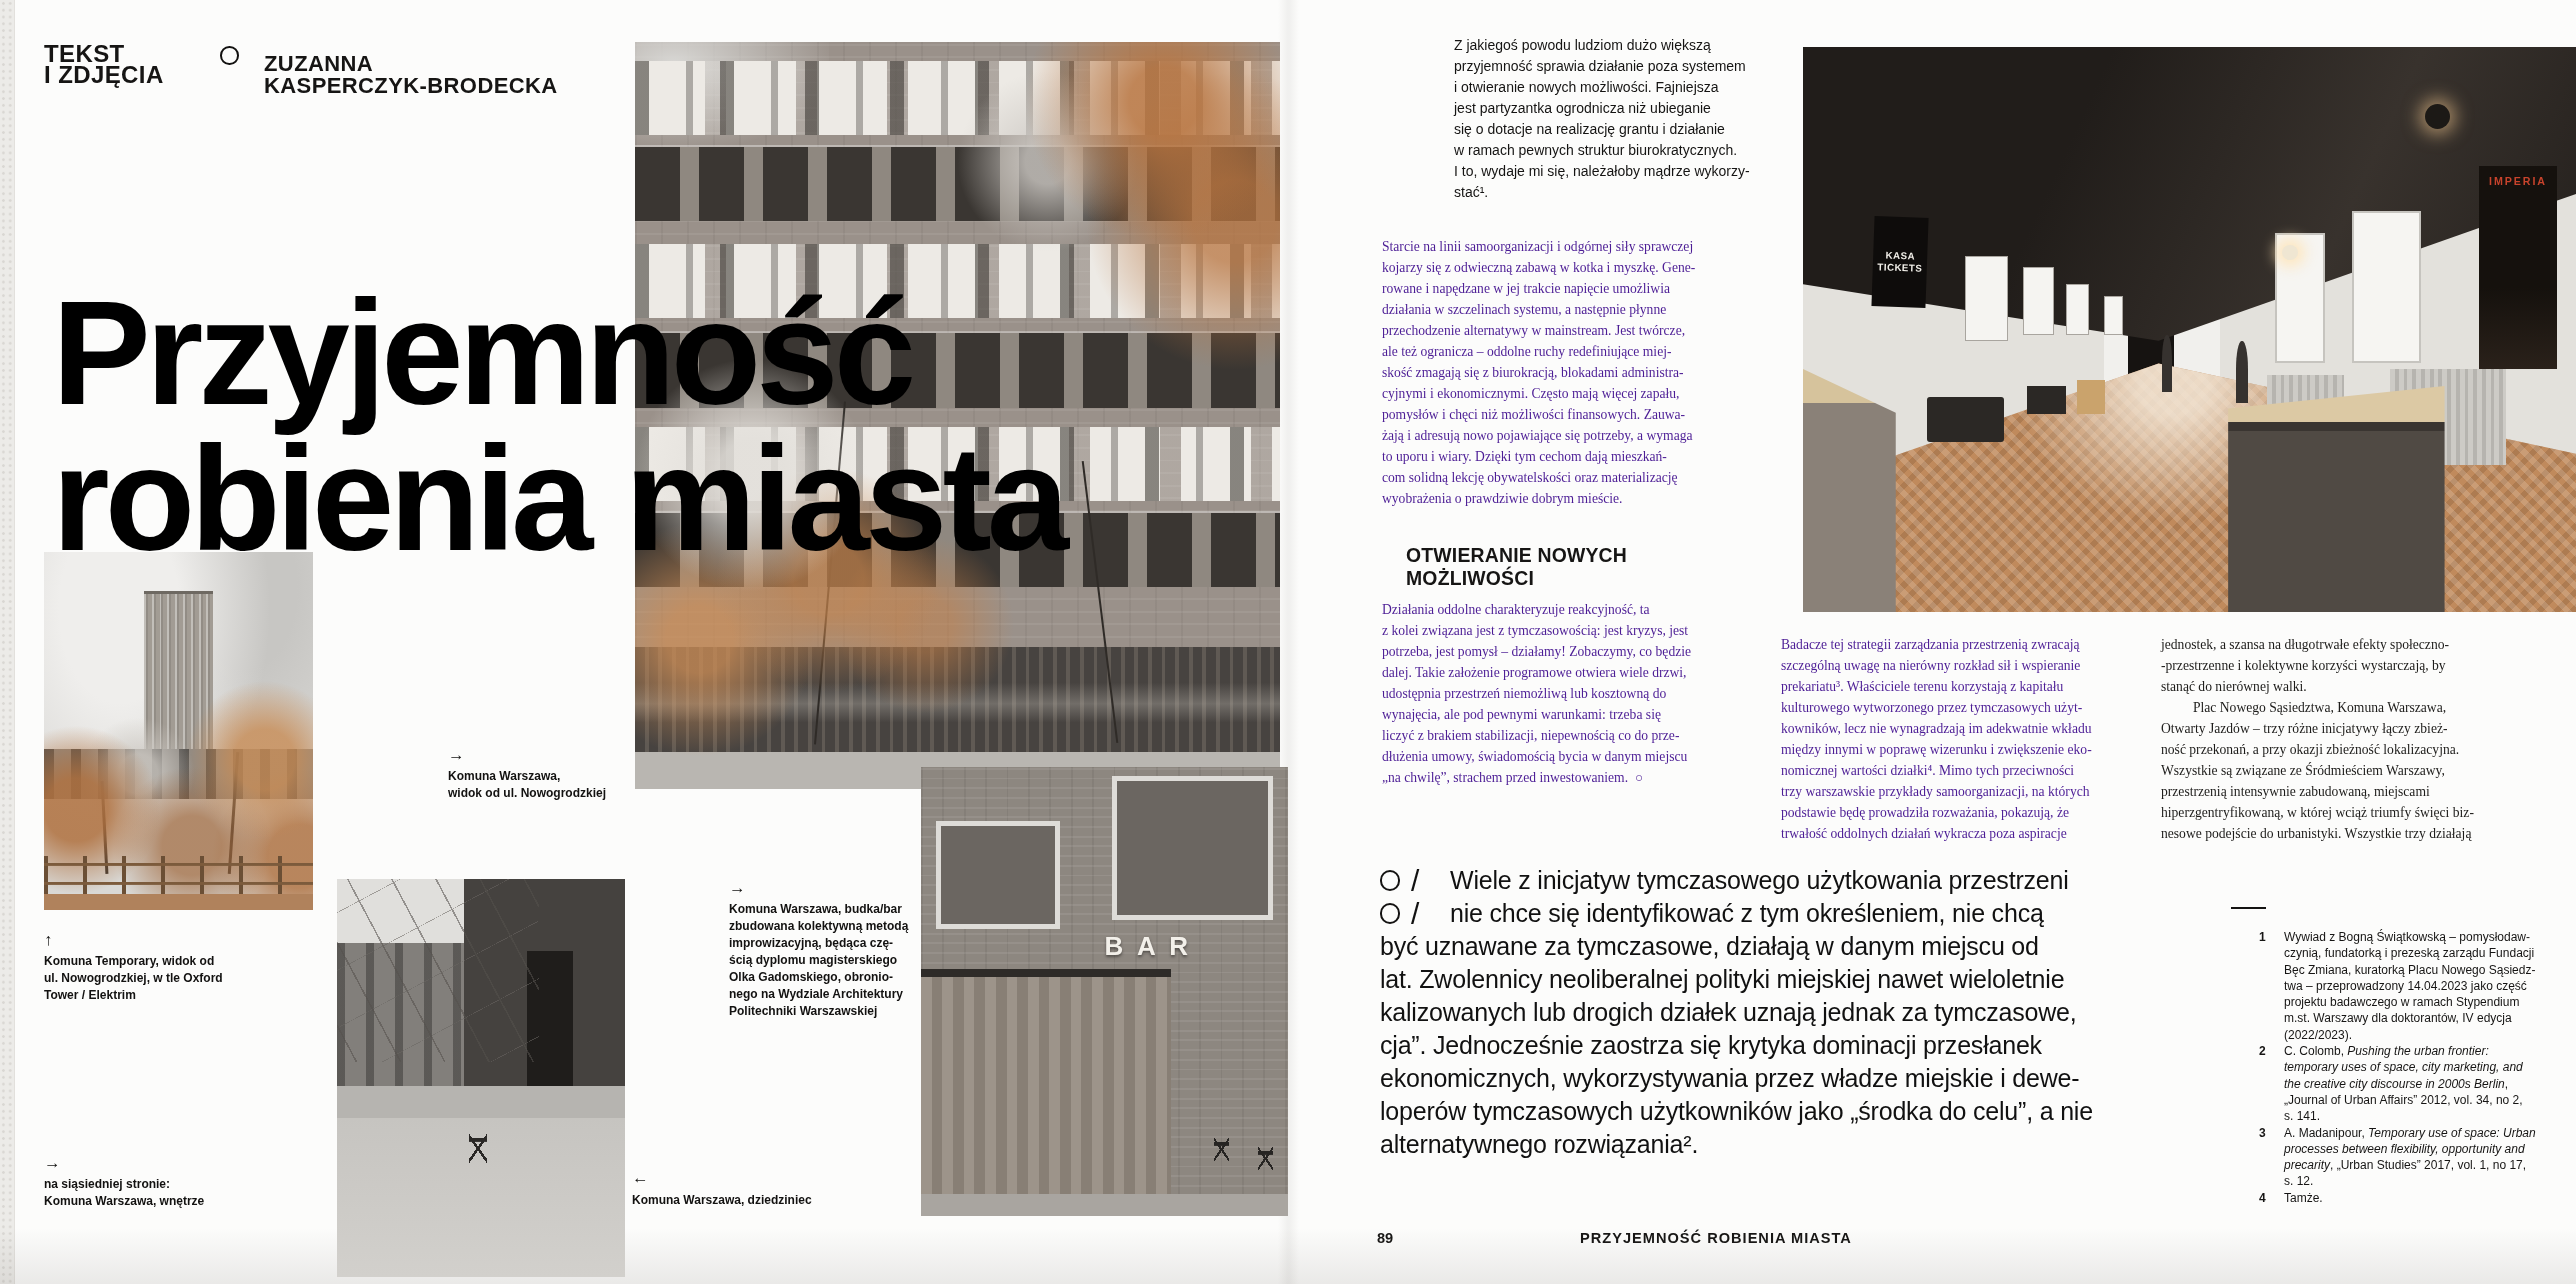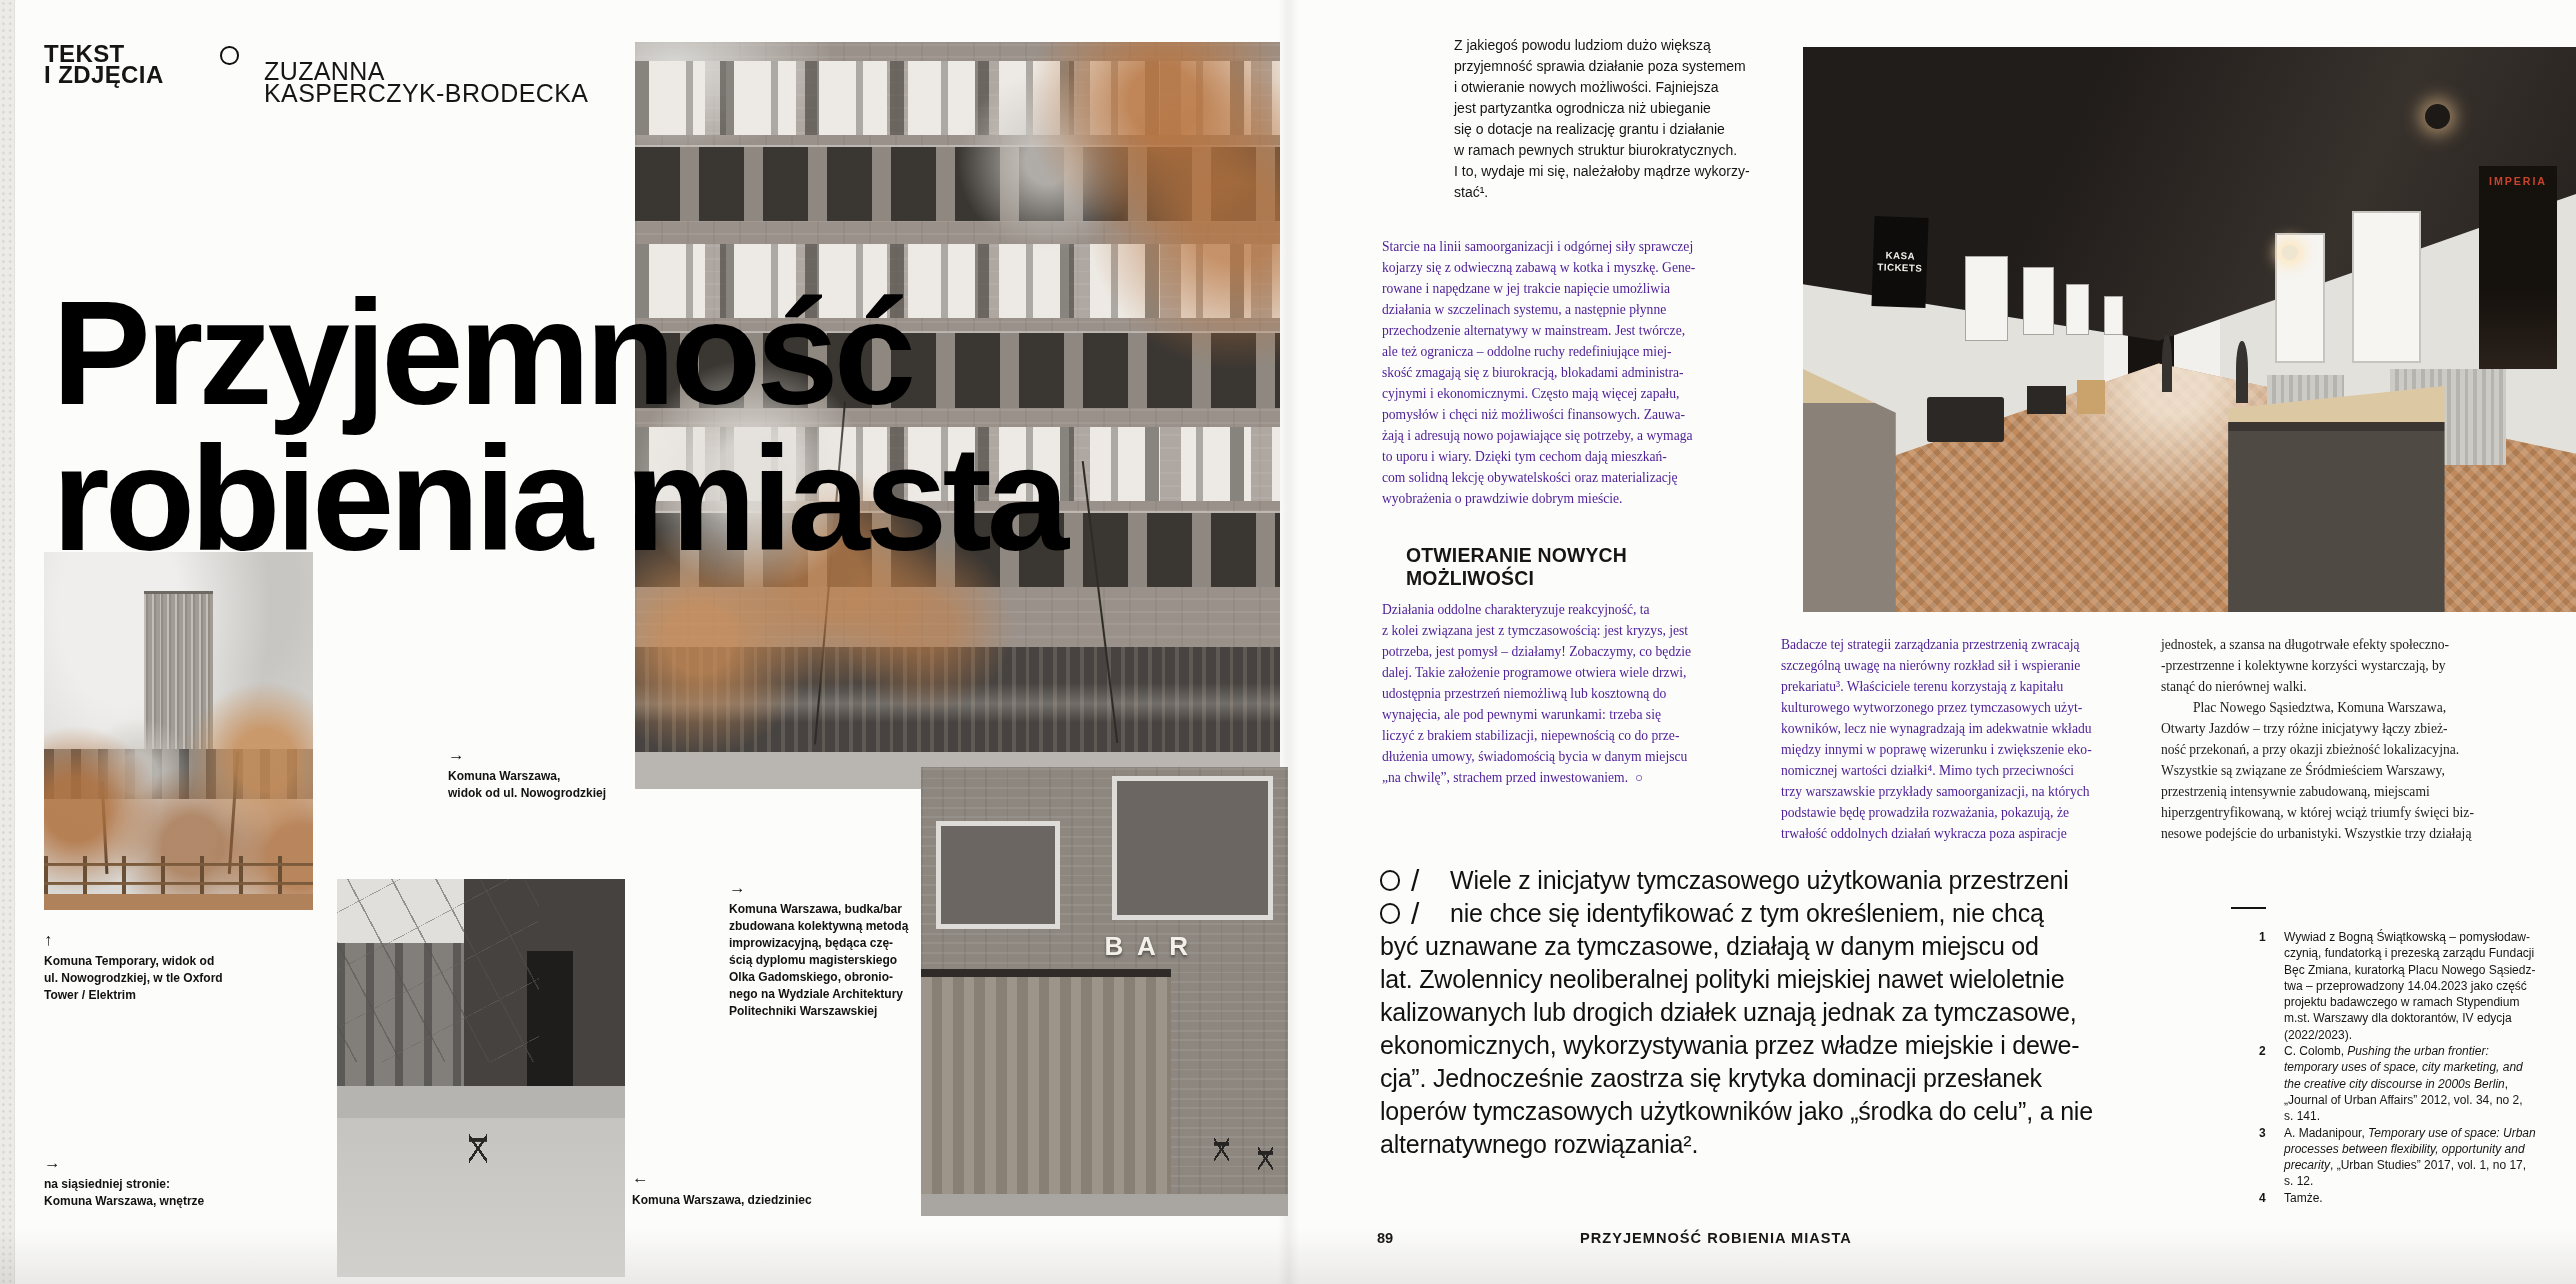--- a/index.html
+++ b/index.html
@@ -14,21 +14,21 @@
     background-image:radial-gradient(circle at 50% 50%, #d9d7d3 1px, transparent 1.6px);
     background-size:6.8px 6.8px;border-right:1px solid #e2e0dc}
   .gutter{left:1278px;top:0;width:21.4px;height:1284px;
     background:linear-gradient(90deg,transparent,rgba(90,85,80,.07) 45%,rgba(90,85,80,.07) 55%,transparent)}
   .bottom-shade{left:0;bottom:0;width:2576px;height:56px;
     background:linear-gradient(180deg,transparent,rgba(110,105,100,.13))}
 
   
   .credits-role{left:44px;top:43px;font-size:24px;line-height:21px;font-weight:bold;letter-spacing:0.4px}
   .credits-circle{left:220px;top:46px;width:18.5px;height:18.5px;border:2.5px solid #121110;border-radius:50%}
-  .credits-author{left:264px;top:60px;font-size:25px;line-height:22.3px;font-weight:normal;letter-spacing:0.4px}
+  .credits-author{left:264px;top:53px;font-size:22px;line-height:22.3px;font-weight:bold;letter-spacing:0.4px}
   .main-title{left:52px;top:280px;font-size:148px;line-height:146px;font-weight:bold;
     letter-spacing:-4.9px;color:#000;z-index:6}
   .caption{font-weight:bold;font-size:12px;line-height:17px;color:#131211;z-index:5}
   .cap-arrow{font-weight:bold;font-size:16.5px;line-height:16.5px;color:#131211;z-index:5}
 
   
   .col-intro{left:1454px;top:35px;font-size:14px;line-height:21px;color:#151413}
   .serif{font-family:"Liberation Serif","DejaVu Serif",serif;font-size:13.6px;line-height:21px;color:#4c1d95}
   .col1-p1{left:1382px;top:236px}
   .section-heading{left:1406px;top:544px;font-size:19.4px;line-height:23px;font-weight:bold;letter-spacing:0.2px}
@@ -395,22 +395,22 @@
         <span class="pq-marker"><span class="pq-circle"></span><span class="pq-slash">/</span></span>
         <span>Wiele z inicjatyw tymczasowego użytkowania przestrzeni</span>
       </div>
       <div class="pq-line pq-first">
         <span class="pq-marker"><span class="pq-circle"></span><span class="pq-slash">/</span></span>
         <span>nie chce się identyfikować z tym określeniem, nie chcą</span>
       </div>
       <div class="pq-line">być uznawane za tymczasowe, działają w danym miejscu od</div>
       <div class="pq-line">lat. Zwolennicy neoliberalnej polityki miejskiej nawet wieloletnie</div>
       <div class="pq-line">kalizowanych lub drogich działek uznają jednak za tymczasowe,</div>
+      <div class="pq-line">cja”. Jednocześnie zaostrza się krytyka dominacji przesłanek</div>
       <div class="pq-line">ekonomicznych, wykorzystywania przez władze miejskie i dewe-</div>
-      <div class="pq-line">cja”. Jednocześnie zaostrza się krytyka dominacji przesłanek</div>
       <div class="pq-line">loperów tymczasowych użytkowników jako „środka do celu”, a nie</div>
       <div class="pq-line">alternatywnego rozwiązania².</div>
     </div>
 
     <div class="abs fn-rule"></div>
     <div class="abs footnotes">
       <div class="fn">
         <span class="fn-num">1</span>
         <span class="fn-body">Wywiad z Bogną Świątkowską – pomysłodaw-
 czynią, fundatorką i prezeską zarządu Fundacji

